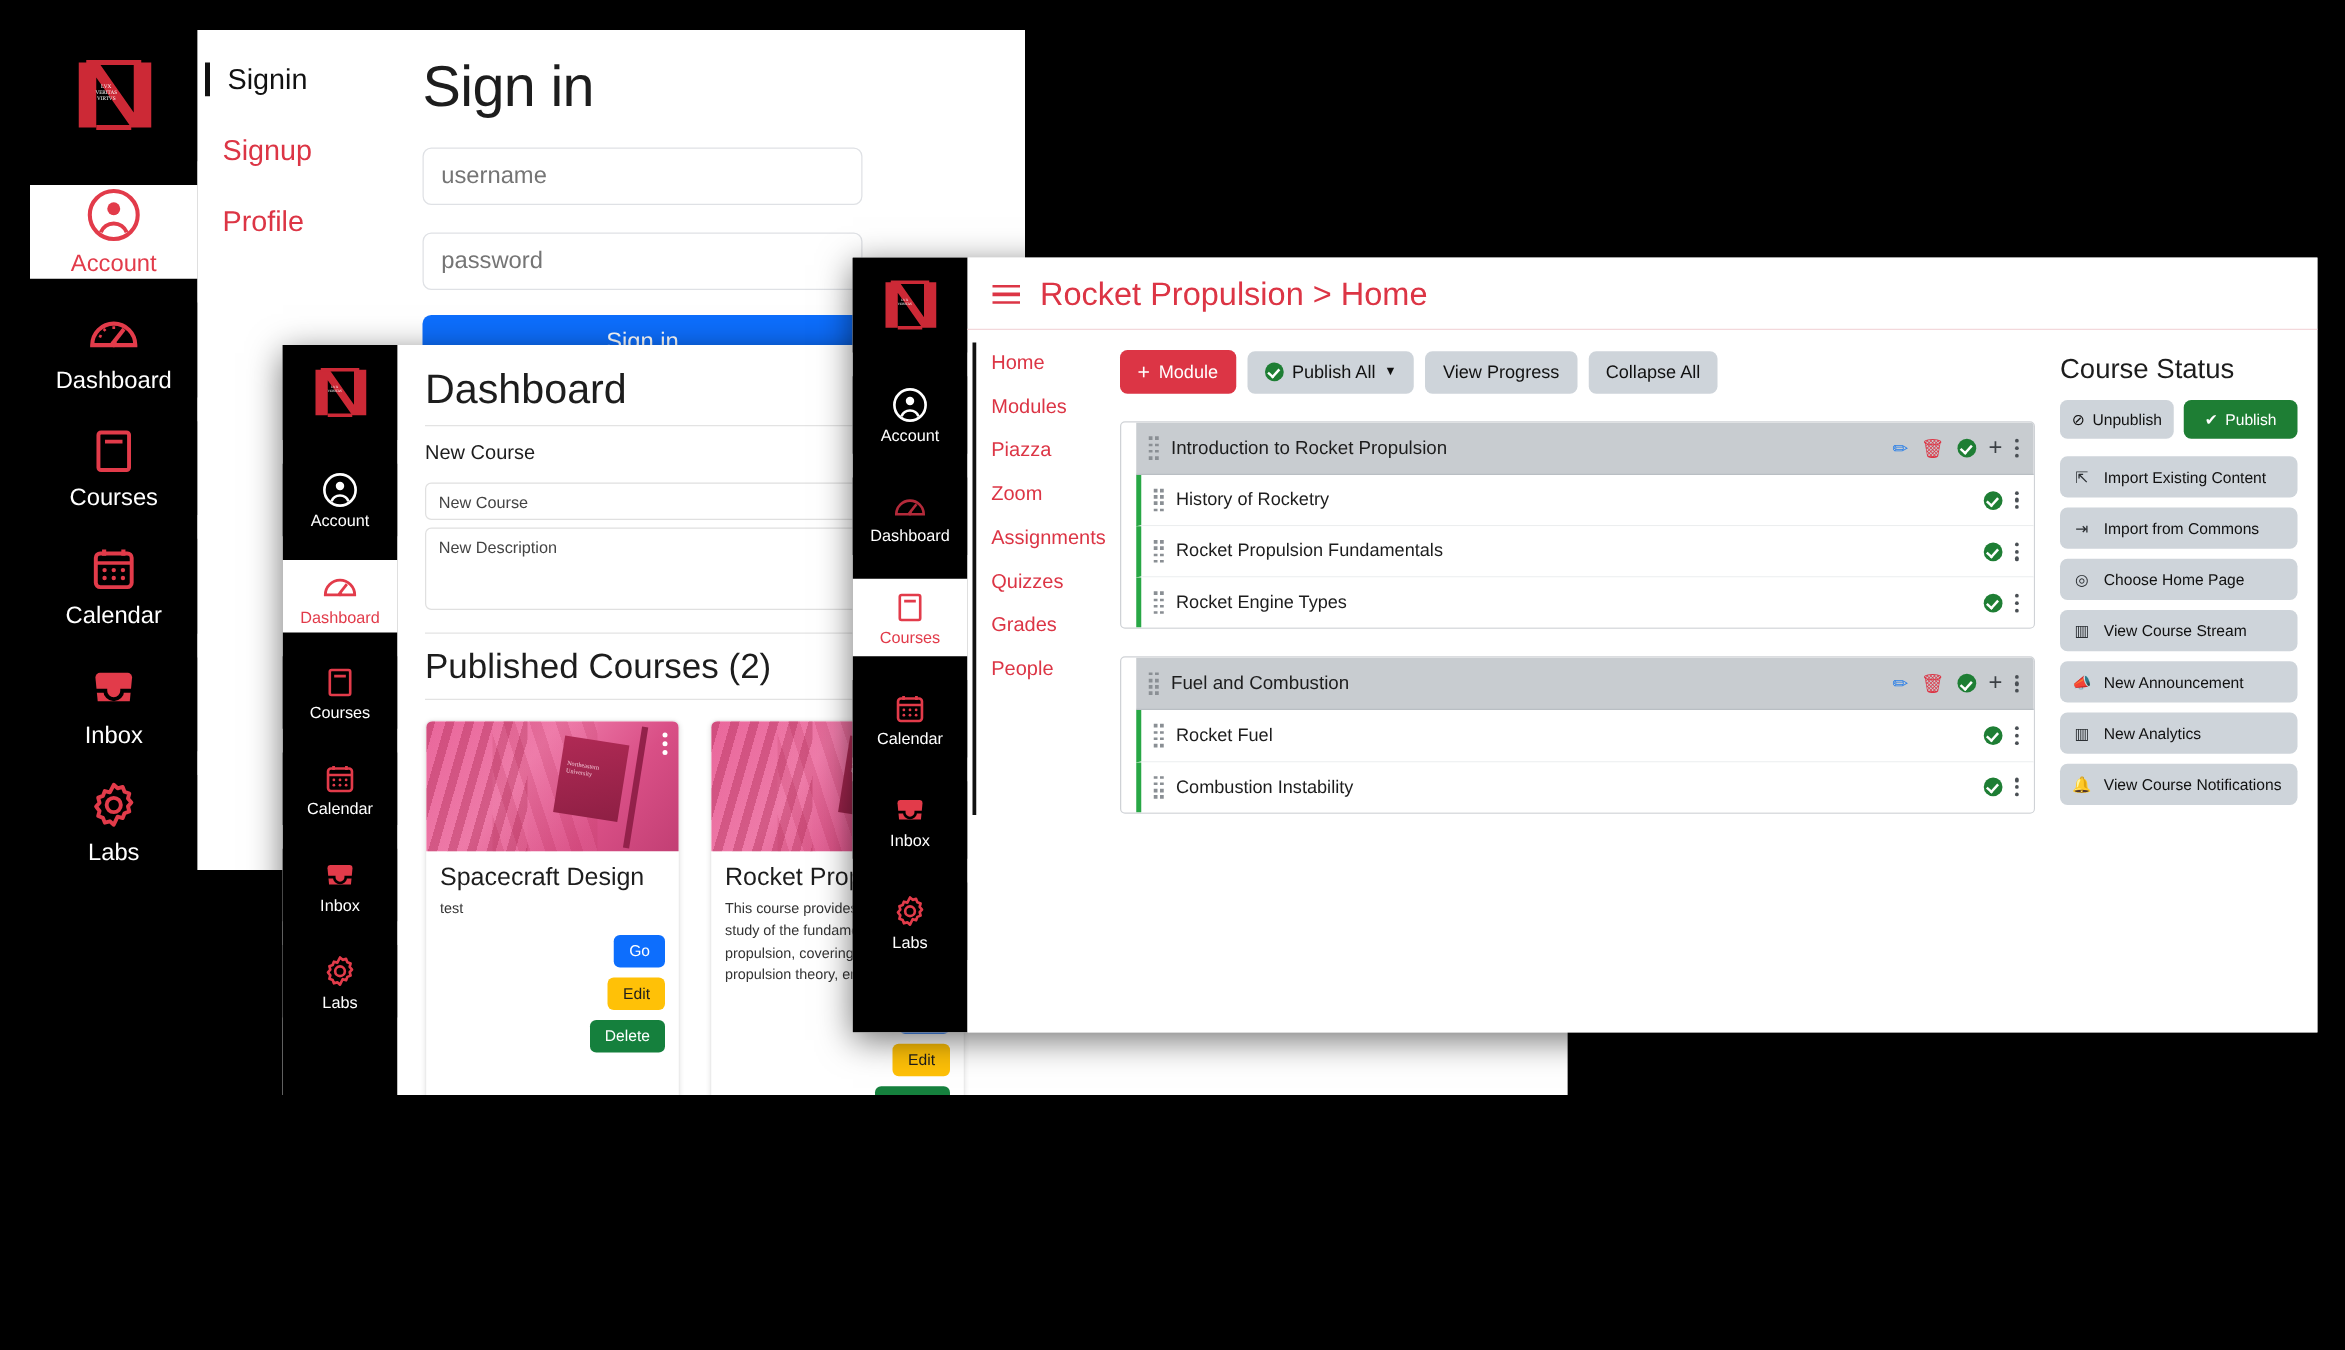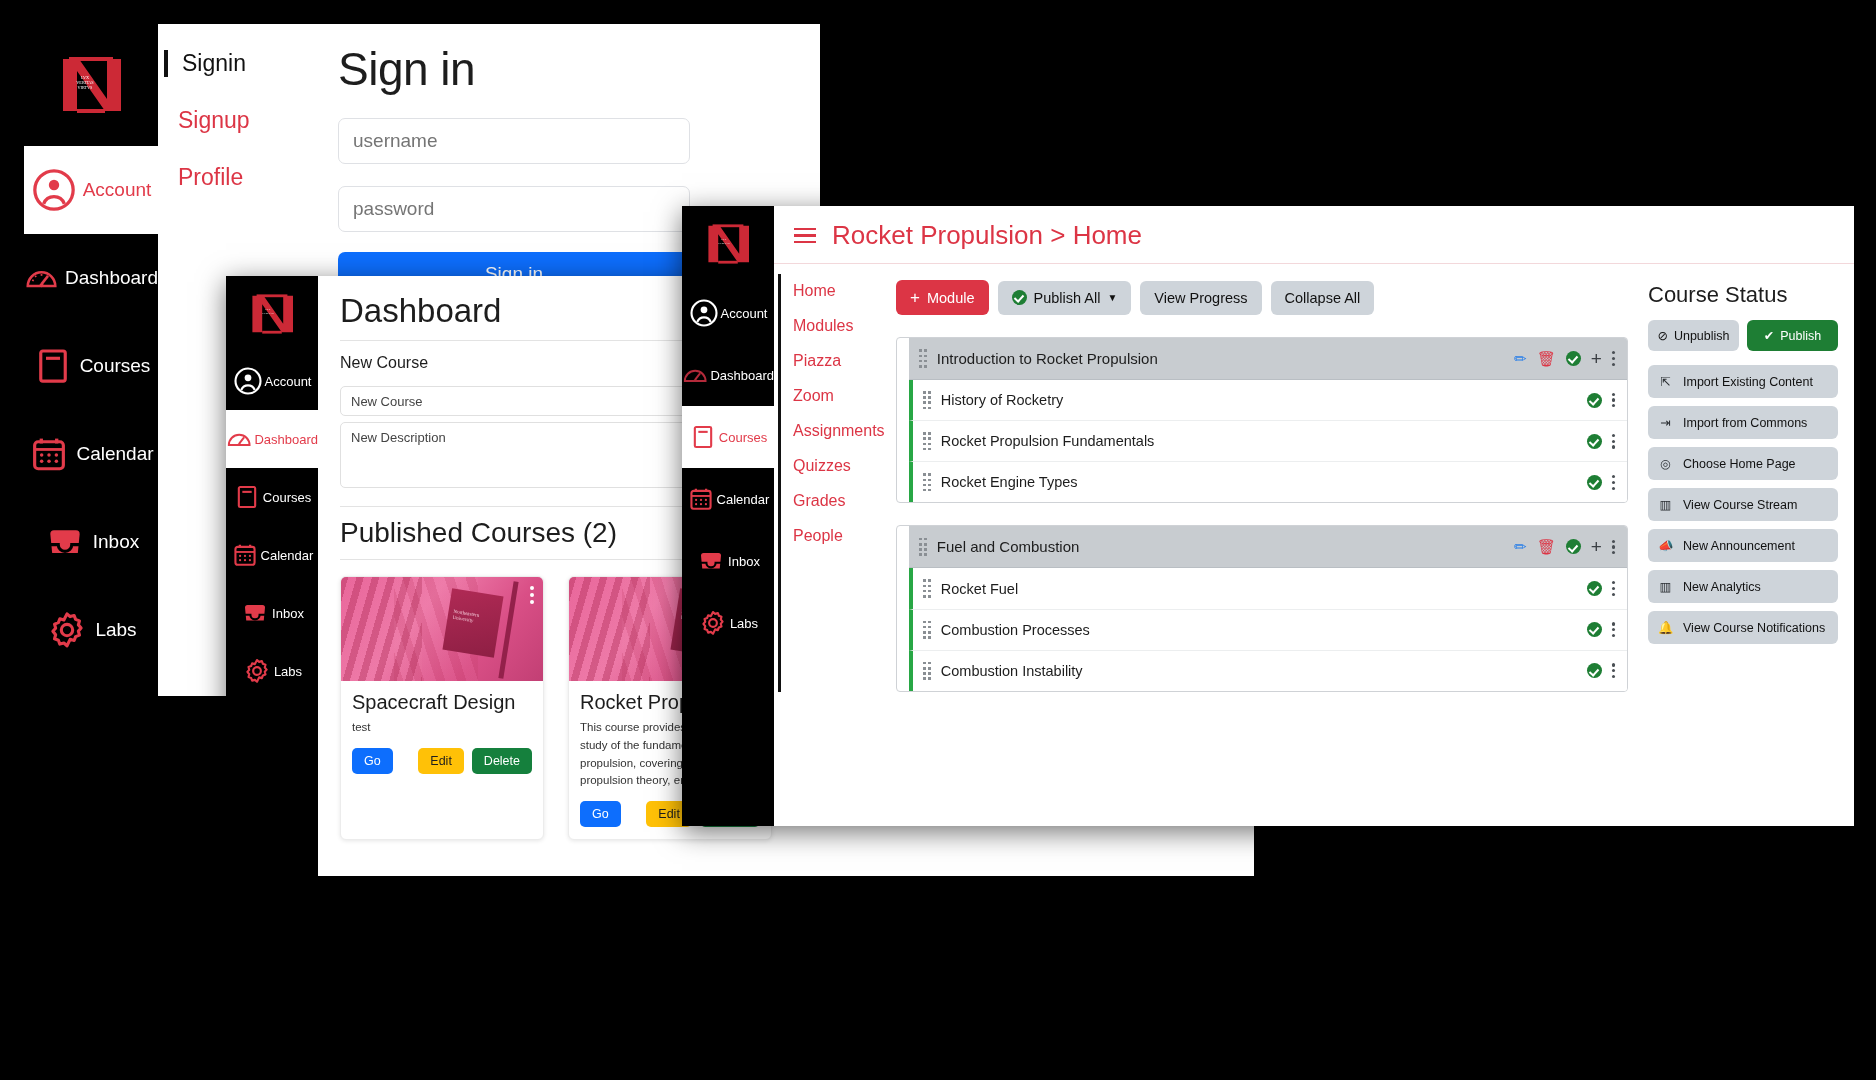--- a/index.html
+++ b/index.html
@@ -12,22 +12,22 @@
   #stage { position: relative; width: 1876px; height: 1080px; background: #000; }
 
   
   .win { position: absolute; background: #fff; overflow: hidden; }
   .shadow { box-shadow: 0 6px 26px rgba(0,0,0,.55); }
 
   
   .rail { background: #000; display: flex; flex-direction: column; align-items: stretch; }
   .rail-logo { background: #000; display:flex; align-items:center; justify-content:center; }
   .rail-item {
-    display: flex; flex-direction: row; align-items: center; justify-content: center;
-    color: #fff; text-decoration: none; background: #000;
+    display: flex; flex-direction: column; align-items: center; justify-content: center;
+    color: #fff; text-decoration: none; background: #000; margin-top: 19px;
   }
   .rail-item .lbl { color: #fff; }
   .rail-item.active { background: #fff; }
   .rail-item.active .lbl { color: #e23b4a; }
   .ico { display: block; }
 
   
   #win-signin { left: 24px; top: 24px; width: 796px; height: 672px; }
   #win-signin .rail { position: absolute; left: 0; top: 0; width: 134px; height: 672px; }
   #win-signin .rail-logo { height: 122px; }
@@ -79,21 +79,21 @@
   .card-img .bld2 { position:absolute; left:26%; top:0; width:42%; height:100%;
     background: repeating-linear-gradient(72deg, rgba(190,60,100,.22) 0 9px, rgba(240,140,175,.10) 9px 20px); }
   .card-img .banner { position:absolute; right:22%; top:14%; width:52px; height:62px; background: linear-gradient(160deg,#b02a55,#8e1f44); transform: rotate(9deg); }
   .card-img .banner span { position:absolute; left:5px; top:20px; font-size:5px; color:#f4c9d8; line-height:1.25; font-family:"Liberation Serif", serif;}
   .card-img .pole { position:absolute; right:16%; top:4%; width:5px; height:94%; background:#93214a; transform: rotate(9deg); }
   .card-kebab { position:absolute; right:9px; top:9px; display:flex; flex-direction:column; gap:3px; }
   .card-kebab i { width:4px; height:4px; border-radius:50%; background:#fff; display:block; }
   .card-body { padding: 10px 11px 12px; }
   .card-t { font-size: 20px; color:#1d1d1d; }
   .card-d { font-size: 11.5px; color:#333; line-height: 1.55; margin-top: 5px; }
-  .card-btns { display:flex; gap:8px; margin-top: 11px; align-items:flex-end; }
+  .card-btns { display:flex; gap:8px; margin-top: 11px; align-items:flex-end;flex-direction:column; }
   .btn { border:none; border-radius: 5px; font-size: 12.5px; padding: 6px 12px; cursor:pointer; font-family: inherit; }
   .btn-go { background:#0d6efd; color:#fff; }
   .btn-edit { background:#ffc107; color:#1d1d1d; margin-left:auto; }
   .btn-del { background:#15803d; color:#fff; }
 
   
   #win-kanbas { left: 682px; top: 206px; width: 1172px; height: 620px; }
   #win-kanbas .rail { position: absolute; left: 0; top: 0; width: 92px; height: 620px; }
   #win-kanbas .rail-logo { height: 76px; }
   #win-kanbas .rail-item { height: 62px; gap: 2px; }
@@ -590,39 +590,20 @@
                   <i></i>
                   <i></i>
                   <i></i>
                   <i></i>
                   <i></i>
                   <i></i>
                   <i></i>
                   <i></i>
                 </span>
               <span class="mod-title">Rocket Fuel</span>
-              <span class="gck"></span>
-              <span class="kebab">
-                  <i></i>
-                  <i></i>
-                  <i></i>
-                </span>
-            </div>
-            <div class="mod-row">
-              <span class="grip">
-                  <i></i>
-                  <i></i>
-                  <i></i>
-                  <i></i>
-                  <i></i>
-                  <i></i>
-                  <i></i>
-                  <i></i>
-                </span>
-              <span class="mod-title">Combustion Processes</span>
               <span class="gck"></span>
               <span class="kebab">
                   <i></i>
                   <i></i>
                   <i></i>
                 </span>
             </div>
             <div class="mod-row">
               <span class="grip">
                   <i></i>

